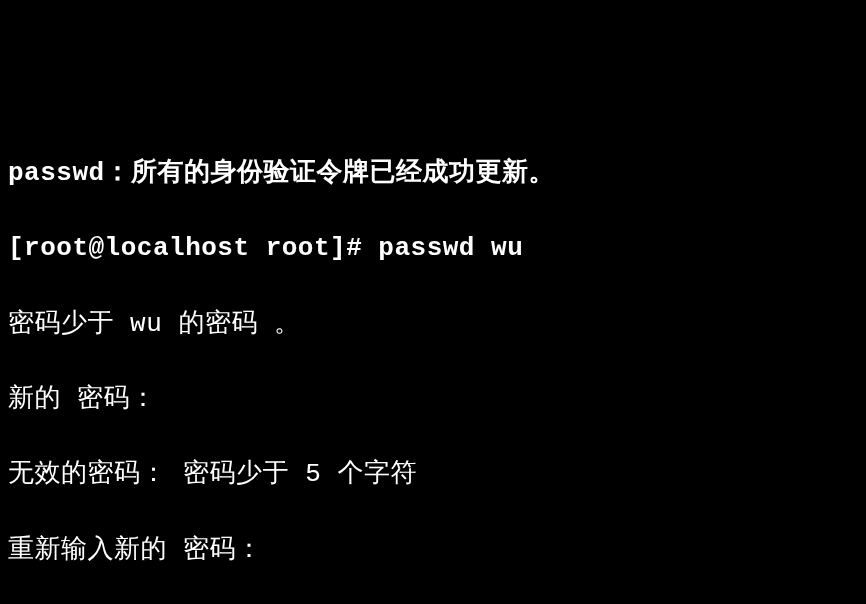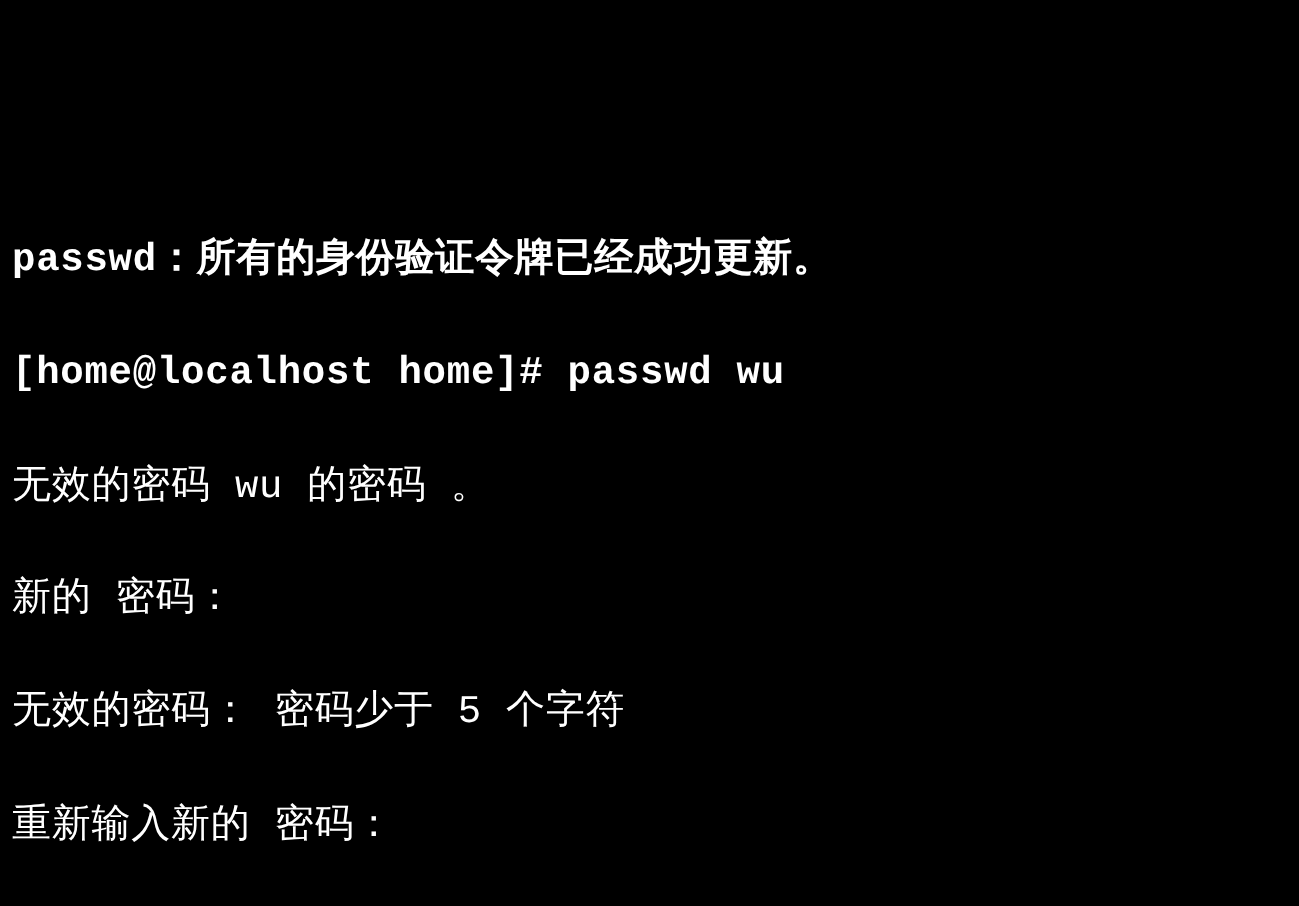--- a/index.html
+++ b/index.html
@@ -18,22 +18,22 @@
     }
     .bold { font-weight: 700; }
     .line { display: block; }
   </style>
 </head>
 <body>
 
 
 
 <span class="line bold">passwd：所有的身份验证令牌已经成功更新。</span>
-<span class="line bold"><span>[home@localhost home]# </span><span>passwd wu</span></span>
-<span class="line">无效的密码 wu 的密码 。</span>
+<span class="line bold"><span>[root@localhost root]# </span><span>passwd wu</span></span>
+<span class="line">密码少于 wu 的密码 。</span>
 <span class="line">新的 密码：</span>
 <span class="line">无效的密码： 密码少于 5 个字符</span>
 <span class="line">重新输入新的 密码：</span>
 
 
 
 
 
 
 

